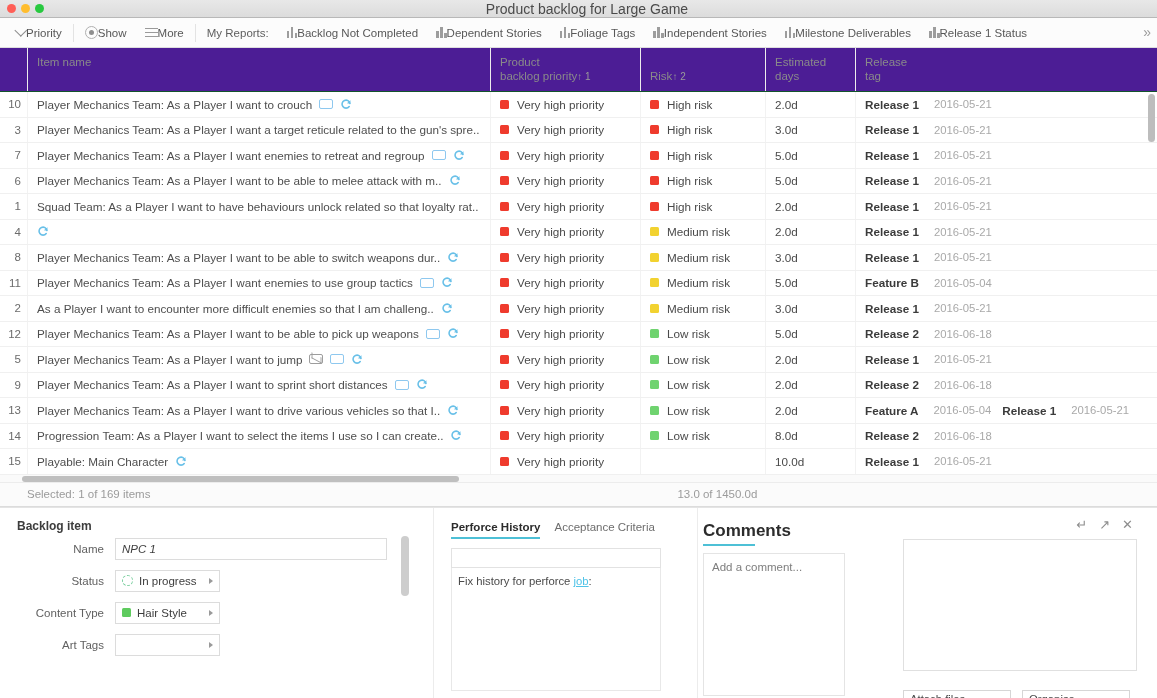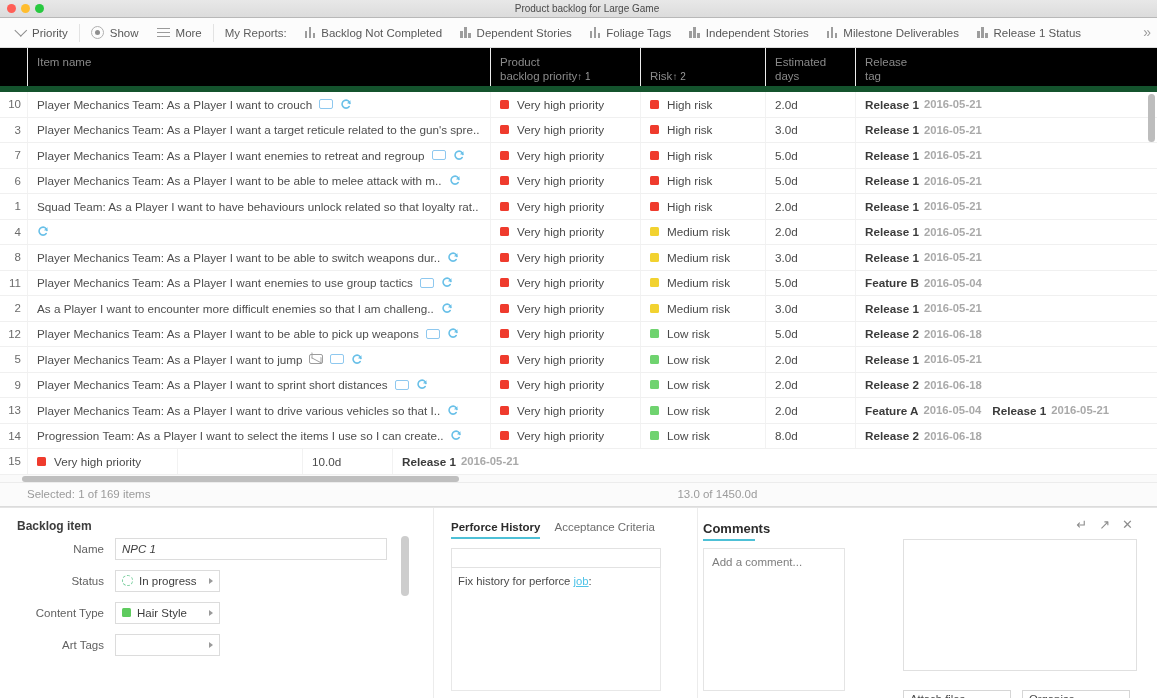--- a/index.html
+++ b/index.html
@@ -20,34 +20,34 @@
     display: flex; align-items: center;
     position: relative;
   }
   .traffic { display: flex; gap: 5px; padding-left: 7px; }
   .dot { width: 9px; height: 9px; border-radius: 50%; }
   .dot.red { background: #ff5f57; }
   .dot.yellow { background: #ffbd2e; }
   .dot.green { background: #28c940; }
   .win-title {
     position: absolute; left: 17px; right: 0; text-align: center;
-    font-size: 10px; color: #4a4a4a;
+    font-size: 14px; color: #4a4a4a;
   }
 
   
   .toolbar {
     height: 30px;
     background: #fcfcfc;
     border-bottom: 1px solid #dedede;
     display: flex; align-items: center;
     position: relative;
     padding-left: 8px;
   }
   .tb-item {
-    display: flex; align-items: center; gap: 6px;
+    display: flex; align-items: center; 
     padding: 4px 9px; height: 38px;
     color: #585858; font-size: 11.5px; white-space: nowrap;
   }
   .tb-sep { width: 1px; height: 18px; background: #e3e3e3; margin: 0 2px; }
   .tb-label { color: #5e5e5e; font-size: 11.5px; }
   .chev-down {
     width: 9px; height: 9px;
     border-left: 1.4px solid #8d8d8d; border-bottom: 1.4px solid #8d8d8d;
     transform: rotate(-45deg) translate(1px,-2px);
   }
@@ -77,22 +77,22 @@
   .barchart i:nth-child(3) { height: 5px; }
   .overflow {
     position: absolute; right: 6px; top: 7px;
     font-size: 14px; color: #9b9b9b; line-height: 1;
   }
 
   
   .table-wrap { position: relative; }
   .thead {
     display: flex; height: 44px;
-    background: #000000;
-    border-bottom: 6px solid #14532d;
+    background: #4c1d95;
+    border-bottom: 1px solid #14532d;
   }
   .th {
     padding: 7px 0 0 9px;
     font-size: 11.5px; color: #8a8a8a; line-height: 14px;
     border-left: 1px solid #ededed;
     position: relative;
   }
   .th:first-child { border-left: none; }
   .th .sortmark { color: #9a9a9a; font-size: 10px; }
   .col-idx   { width: 27px; }
@@ -120,21 +120,21 @@
   }
   .c-name { color: #4e4e4e; font-size: 11.7px; gap: 7px; }
   .c-name .txt { overflow: hidden; text-overflow: clip; white-space: nowrap; }
   .chip { width: 9px; height: 9px; border-radius: 1.5px; flex: none; margin-right: 8px; }
   .chip.red { background: #ef3b2d; }
   .chip.yellow { background: #f2d230; }
   .chip.green { background: #6fd36f; }
   .c-val { color: #4a4a4a; font-size: 11.7px; }
   .c-days { color: #4a4a4a; font-size: 11.7px; }
   .rel-name { color: #3b3b3b; font-size: 11.7px; font-weight: 600; }
-  .rel-date { color: #a9a9a9; font-size: 11.3px; margin-left: 5px; margin-right: 11px; font-weight: bold; }
+  .rel-date { color: #a9a9a9; font-size: 11.3px; margin-left: 15px; margin-right: 11px; }
 
   
   .ic-note {
     width: 14px; height: 10px; border: 1.3px solid #8ec8ef; border-radius: 2px;
     flex: none; background: #fff;
   }
   .ic-mail {
     width: 14px; height: 10px; border: 1.3px solid #9d9d9d; border-radius: 2px;
     flex: none; position: relative; background: #fff;
   }
@@ -224,21 +224,21 @@
     margin: 9px 0 0 17px; width: 210px; height: 20px;
     border: 1px solid #e2e2e2; background: #fff;
   }
   .hist-body {
     margin: 0 0 0 17px; width: 210px; height: 123px;
     border: 1px solid #e8e8e8; border-top: none; background: #fff;
     padding: 7px 6px; font-size: 11.3px; color: #4a4a4a;
   }
   .link { color: #4fc3e8; text-decoration: underline; }
 
-  .comm-title { font-size: 13px; color: #2c2c2c; font-weight: 600; padding: 13px 0 0 5px; }
+  .comm-title { font-size: 17px; color: #2c2c2c; font-weight: 600; padding: 13px 0 0 5px; }
   .comm-underline { width: 52px; height: 2px; background: #4dc0d6; margin: 3px 0 0 5px; }
   .comm-box {
     margin: 7px 0 0 5px; width: 142px; height: 143px;
     border: 1px solid #e4e4e4; background: #fff;
     padding: 7px 8px; font-size: 11.5px; color: #7e7e7e;
   }
 
   .attach-icons {
     position: absolute; right: 24px; top: 10px;
     display: flex; gap: 12px; align-items: center;
@@ -688,20 +688,27 @@
           <span class="c-val">Low risk</span>
         </div>
         <div class="cell c-days col-days">8.0d</div>
         <div class="cell col-rel">
           <span class="rel-name">Release 2</span>
           <span class="rel-date">2016-06-18</span>
         </div>
       </div>
       <div class="row">
         <div class="cell c-idx col-idx">15</div>
+        <div class="cell c-name col-name">
+          <span class="txt">Playable: Main Character</span>
+          <svg class="ic-rev" width="13" height="13" viewBox="0 0 13 13">
+            <path d="M10 5.5 A4 4 0 1 0 9.2 8.6" fill="none" stroke="#69c0e8" stroke-width="1.6" stroke-linecap="round"></path>
+            <path d="M10.6 2.2 L10.1 5.8 L6.9 5.2 Z" fill="#69c0e8"></path>
+          </svg>
+        </div>
         <div class="cell col-prio">
           <span class="chip red"></span>
           <span class="c-val">Very high priority</span>
         </div>
         <div class="cell col-risk">
           <span class="c-val"></span>
         </div>
         <div class="cell c-days col-days">10.0d</div>
         <div class="cell col-rel">
           <span class="rel-name">Release 1</span>

